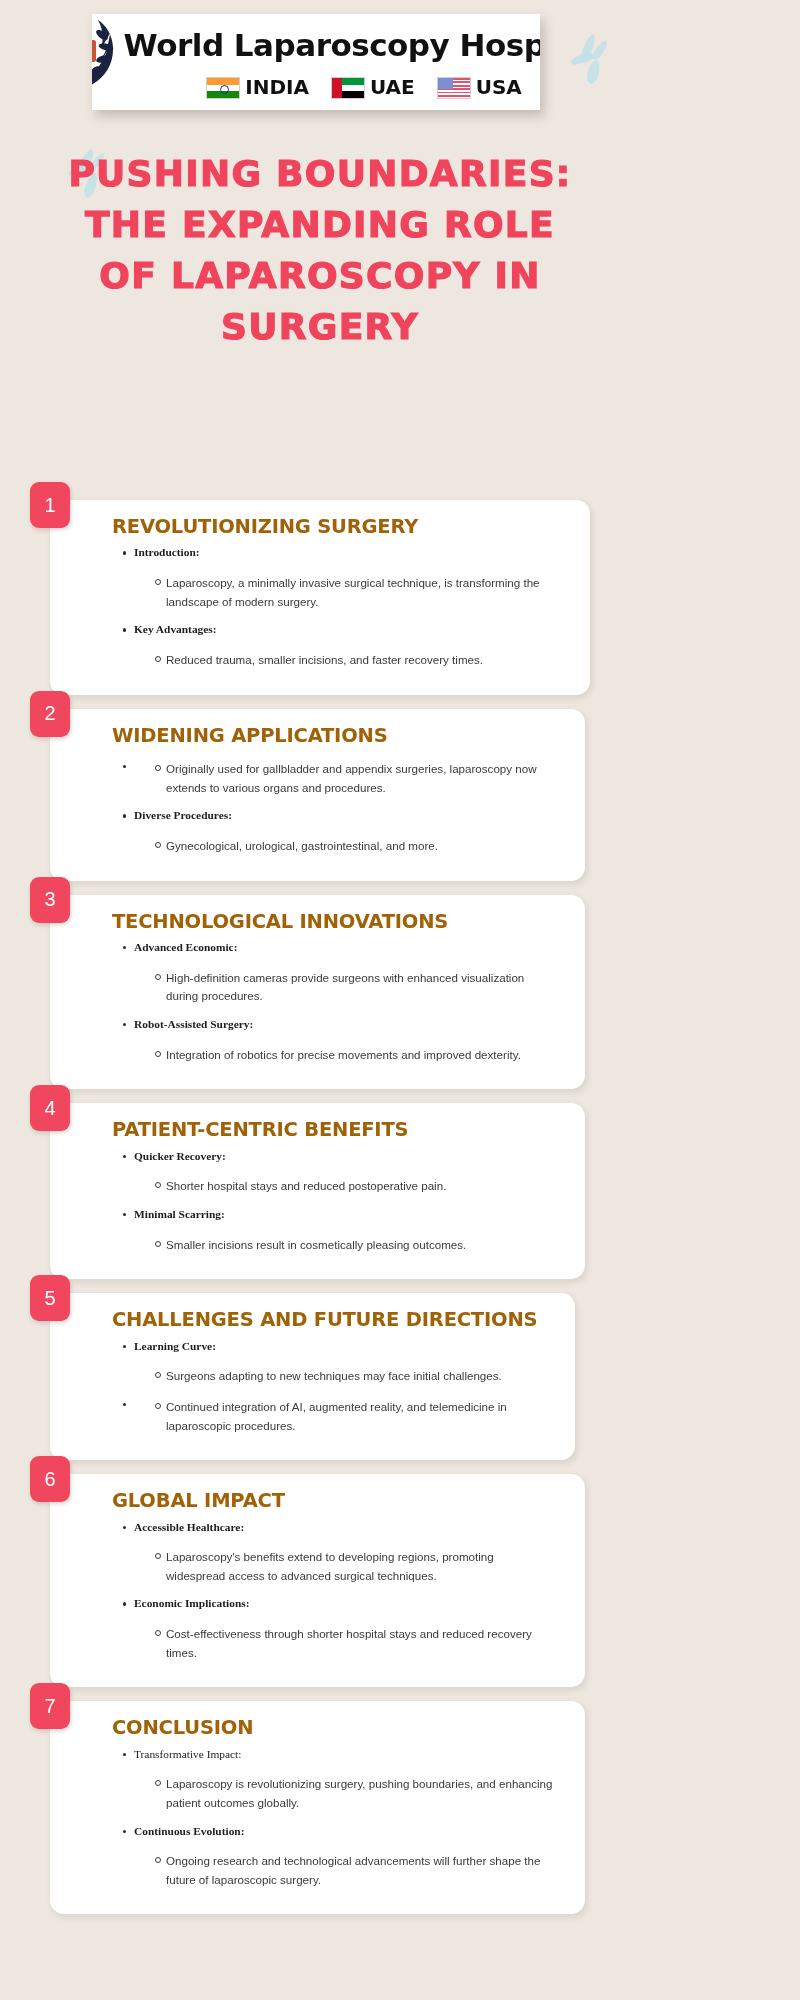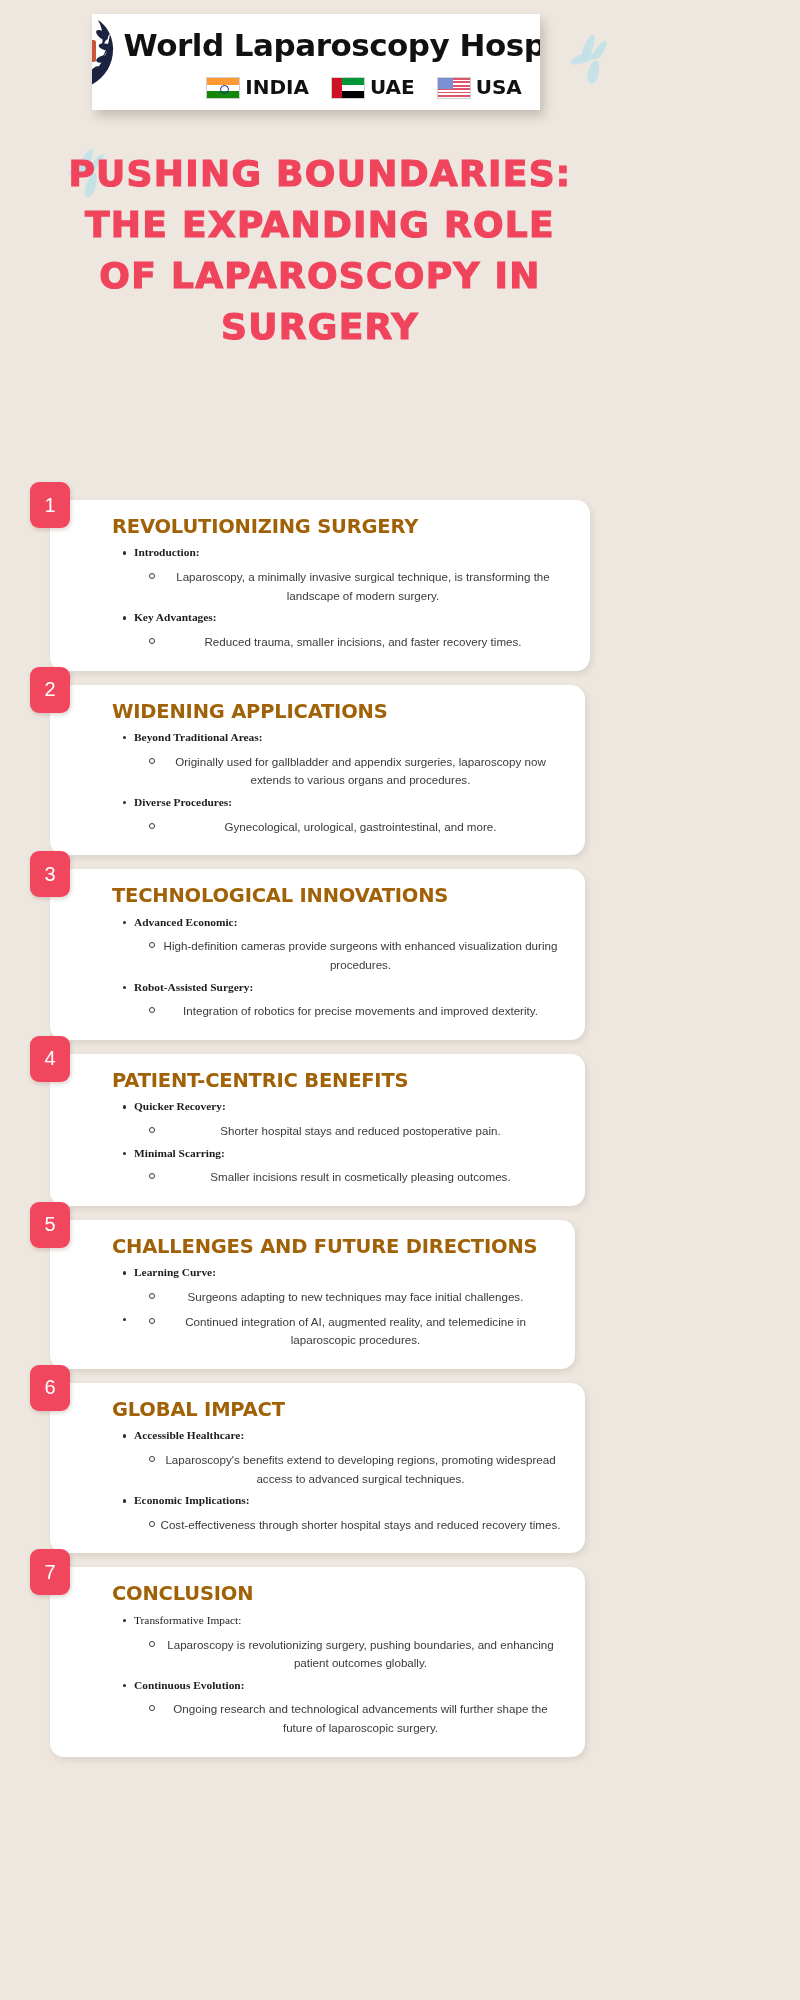--- a/index.html
+++ b/index.html
@@ -180,21 +180,21 @@
     border-radius: 50%;
   }
   .lbl {
     font-size: 11.4px;
     font-weight: bold;
     color: #1d1d1d;
     line-height: 1.38;
     font-family: Liberation Serif, serif;
   }
   .lbl.plain { font-weight: normal; }
-  ul.lvl2 { list-style: none; margin: 6px; padding: 0 0 0 20px; text-align: center; }
+  ul.lvl2 { list-style: none; margin: 12px; padding: 0 0 0 20px; }
   ul.lvl2 > li { position: relative; }
   ul.lvl2 > li::before {
     content: "";
     position: absolute;
     left: -11px;
     top: 6px;
     width: 4px; height: 4px;
     border: 1px solid #3a3a3a;
     border-radius: 50%;
   }
@@ -293,21 +293,20 @@
             </li>
           </ul>
         </div>
       </div>
       <div class="card-wrap" style="padding-right: 215px;">
         <div class="card" style="min-height: 118px;">
           <div class="badge">2</div>
           <div class="card-heading">Widening Applications</div>
           <ul class="lvl1">
             <li>
-              <div class="lbl">Beyond Traditional Areas:</div>
               <ul class="lvl2">
                 <li><span class="sub">Originally used for gallbladder and appendix surgeries, laparoscopy now extends to various organs and procedures.</span></li>
               </ul>
             </li>
             <li>
               <div class="lbl">Diverse Procedures:</div>
               <ul class="lvl2">
                 <li><span class="sub">Gynecological, urological, gastrointestinal, and more.</span></li>
               </ul>
             </li>

